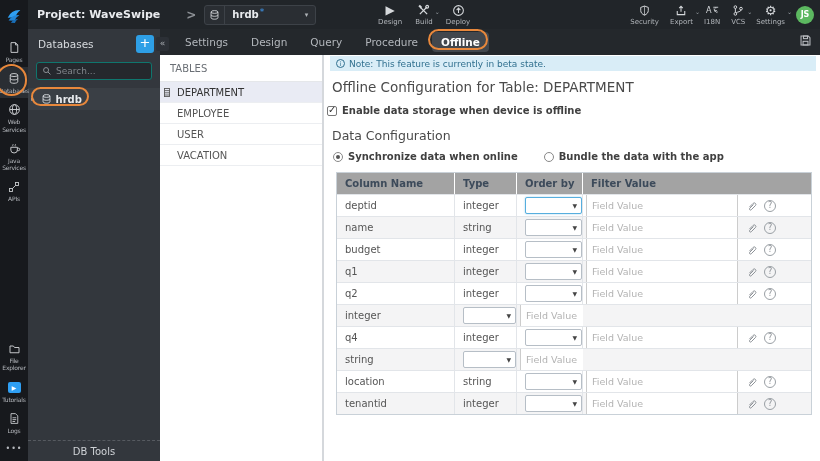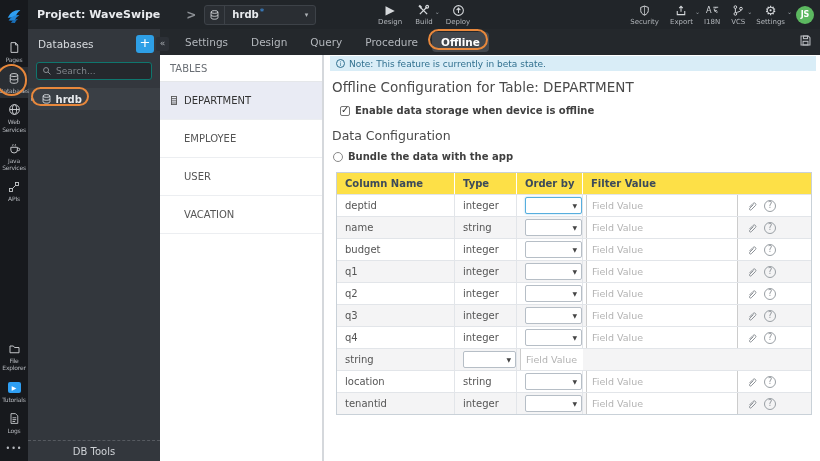--- a/index.html
+++ b/index.html
@@ -52,44 +52,44 @@
 
   
   .tabbar { position:absolute; left:160px; top:29px; width:660px; height:26px; background:#24282c; display:flex; align-items:center; padding-left:16px; z-index:2; }
   .tab { padding:4px 9px; margin-right:5px; font-size:10.5px; color:#b3b7bc; border-radius:4px; cursor:pointer; white-space:nowrap; }
   .tab.active { background:#42474d; color:#fff; font-weight:bold; }
   .save-btn { position:absolute; right:8px; top:5px; color:#b9bcc0; cursor:pointer; }
 
   
   .tablespanel { position:absolute; left:160px; top:55px; width:164px; height:406px; background:#fff; border-right:2px solid #d5d8dc; z-index:1; }
   .tp-header { padding:8px 0 7px 10px; font-size:10px; color:#6a6f75; border-bottom:1px solid #e5e7ea; }
-  .tp-item { height:38px; display:flex; align-items:center; padding-left:9px; gap:5px; font-size:10px; color:#555; border-bottom:1px solid #eceef1; cursor:pointer; }
+  .tp-item { height:21px; display:flex; align-items:center; padding-left:2px; gap:5px; font-size:10px; color:#555; border-bottom:1px solid #eceef1; cursor:pointer; }
   .tp-item .tpl { padding-left:15px; }
   .tp-item.selected { background:#e9ebf4; color:#333; }
   .tp-item.selected .tpl { padding-left:0; }
 
   
   .content { position:absolute; left:326px; top:55px; width:494px; height:406px; background:#fff; overflow:hidden; }
   .note-bar { margin:1px 4px 0 4px; height:15px; background:#d9edf7; color:#31708f; font-size:9px; display:flex; align-items:center; padding-left:6px; gap:4px; }
   .note-i { width:9px; height:9px; border:1px solid #31708f; border-radius:50%; font-size:6.5px; line-height:8px; text-align:center; flex:0 0 9px; }
   .page-title { margin:8px 0 0 6px; font-size:13.5px; color:#4a4a4a; }
-  .cb-row { margin:10px 0 0 14px; display:flex; align-items:center; gap:5px; }
+  .cb-row { margin:10px 0 0 1px; display:flex; align-items:center; gap:5px; }
   .checkbox { width:10px; height:10px; border:1px solid #777; border-radius:2px; background:#fff; position:relative; cursor:pointer; }
   .checkbox.checked::after { content:"✓"; position:absolute; left:0px; top:-3px; font-size:10px; color:#333; font-weight:bold; }
   .cb-label { font-size:10px; font-weight:bold; color:#404040; }
   .section-title { margin:12px 0 0 6px; font-size:12.5px; color:#4a4a4a; }
   .radio-row { margin:8px 0 0 7px; display:flex; align-items:center; gap:26px; }
   .radio-opt { display:flex; align-items:center; gap:5px; cursor:pointer; }
   .radio { width:10px; height:10px; border:1px solid #888; border-radius:50%; background:#fff; position:relative; }
   .radio.selected::after { content:""; position:absolute; left:2px; top:2px; width:4px; height:4px; border-radius:50%; background:#555; }
   .radio-label { font-size:10px; font-weight:bold; color:#404040; }
 
   
   .cfg-table { margin:10px 8px 0 10px; border:1px solid #c9d1d8; }
-  .cfg-head { display:grid; grid-template-columns:118px 62px 66px 1fr; background:#fde047; height:21px; align-items:center; }
+  .cfg-head { display:grid; grid-template-columns:118px 62px 66px 1fr; background:#a3a3a3; height:21px; align-items:center; }
   .cfg-head .hcell { font-size:10px; font-weight:bold; color:#3c4a5a; padding-left:8px; border-right:1px solid #fff; height:100%; display:flex; align-items:center; }
   .cfg-head .hcell:last-child { border-right:none; }
   .cfg-row { display:grid; grid-template-columns:118px 62px 66px 1fr; height:22px; align-items:center; border-top:1px solid #e2e5e9; background:#fff; }
   .cfg-row.alt { background:#f4f4f5; }
   .cfg-row .cell { height:100%; display:flex; align-items:center; border-right:1px solid #e2e5e9; padding-left:8px; font-size:10px; color:#555; overflow:hidden; }
   .cfg-row .cell.filter { border-right:none; padding-left:3px; gap:0; }
   .sel-box { width:57px; height:17px; background:#fff; border:1px solid #b6bec6; border-radius:2px; display:flex; align-items:center; justify-content:flex-end; cursor:pointer; }
   .sel-box .sb-caret { font-size:6px; color:#444; margin-right:4px; }
   .sel-box.focused { border:1px solid #56aede; box-shadow:0 0 2px rgba(86,174,222,.6); }
   .filter-input { width:152px; height:17px; border:1px solid #ccc; border-radius:2px; font-size:9.5px; padding:16px 5px; color:#333; outline:none; font-family:inherit; background:#fff; }
@@ -354,20 +354,24 @@
     <span>Note: This feature is currently in beta state.</span>
   </div>
   <div class="page-title">Offline Configuration for Table: DEPARTMENT</div>
   <div class="cb-row">
     <span class="checkbox checked"></span>
     <span class="cb-label">Enable data storage when device is offline</span>
   </div>
   <div class="section-title">Data Configuration</div>
   <div class="radio-row">
     <span class="radio-opt">
+      <span class="radio selected"></span>
+      <span class="radio-label">Synchronize data when online</span>
+    </span>
+    <span class="radio-opt">
       <span class="radio"></span>
       <span class="radio-label">Bundle the data with the app</span>
     </span>
   </div>
 
   <div class="cfg-table">
     <div class="cfg-head">
       <span class="hcell">Column Name</span>
       <span class="hcell">Type</span>
       <span class="hcell">Order by</span>
@@ -458,21 +462,20 @@
             <input class="filter-input" placeholder="Field Value" style="">
             <span class="row-ic">
               <svg width="12" height="12" viewBox="0 0 16 16" stroke="#8a8f94" stroke-width="1.3" fill="none">
                 <path d="M4.5 9.5 L9.5 4.5 a2.1 2.1 0 0 1 3 3 L7 13 a1.4 1.4 0 0 1 -2 -2 L10 6"></path>
               </svg>
             </span>
             <span class="help-ic">?</span>
           </span>
         </div>
         <div class="cfg-row alt">
-          <span class="cell">q3</span>
           <span class="cell">integer</span>
           <span class="cell">
             <span class="sel-box">
               <span class="sb-caret">▼</span>
             </span>
           </span>
           <span class="cell filter">
             <input class="filter-input" placeholder="Field Value" style="">
             <span class="row-ic">
               <svg width="12" height="12" viewBox="0 0 16 16" stroke="#8a8f94" stroke-width="1.3" fill="none">

